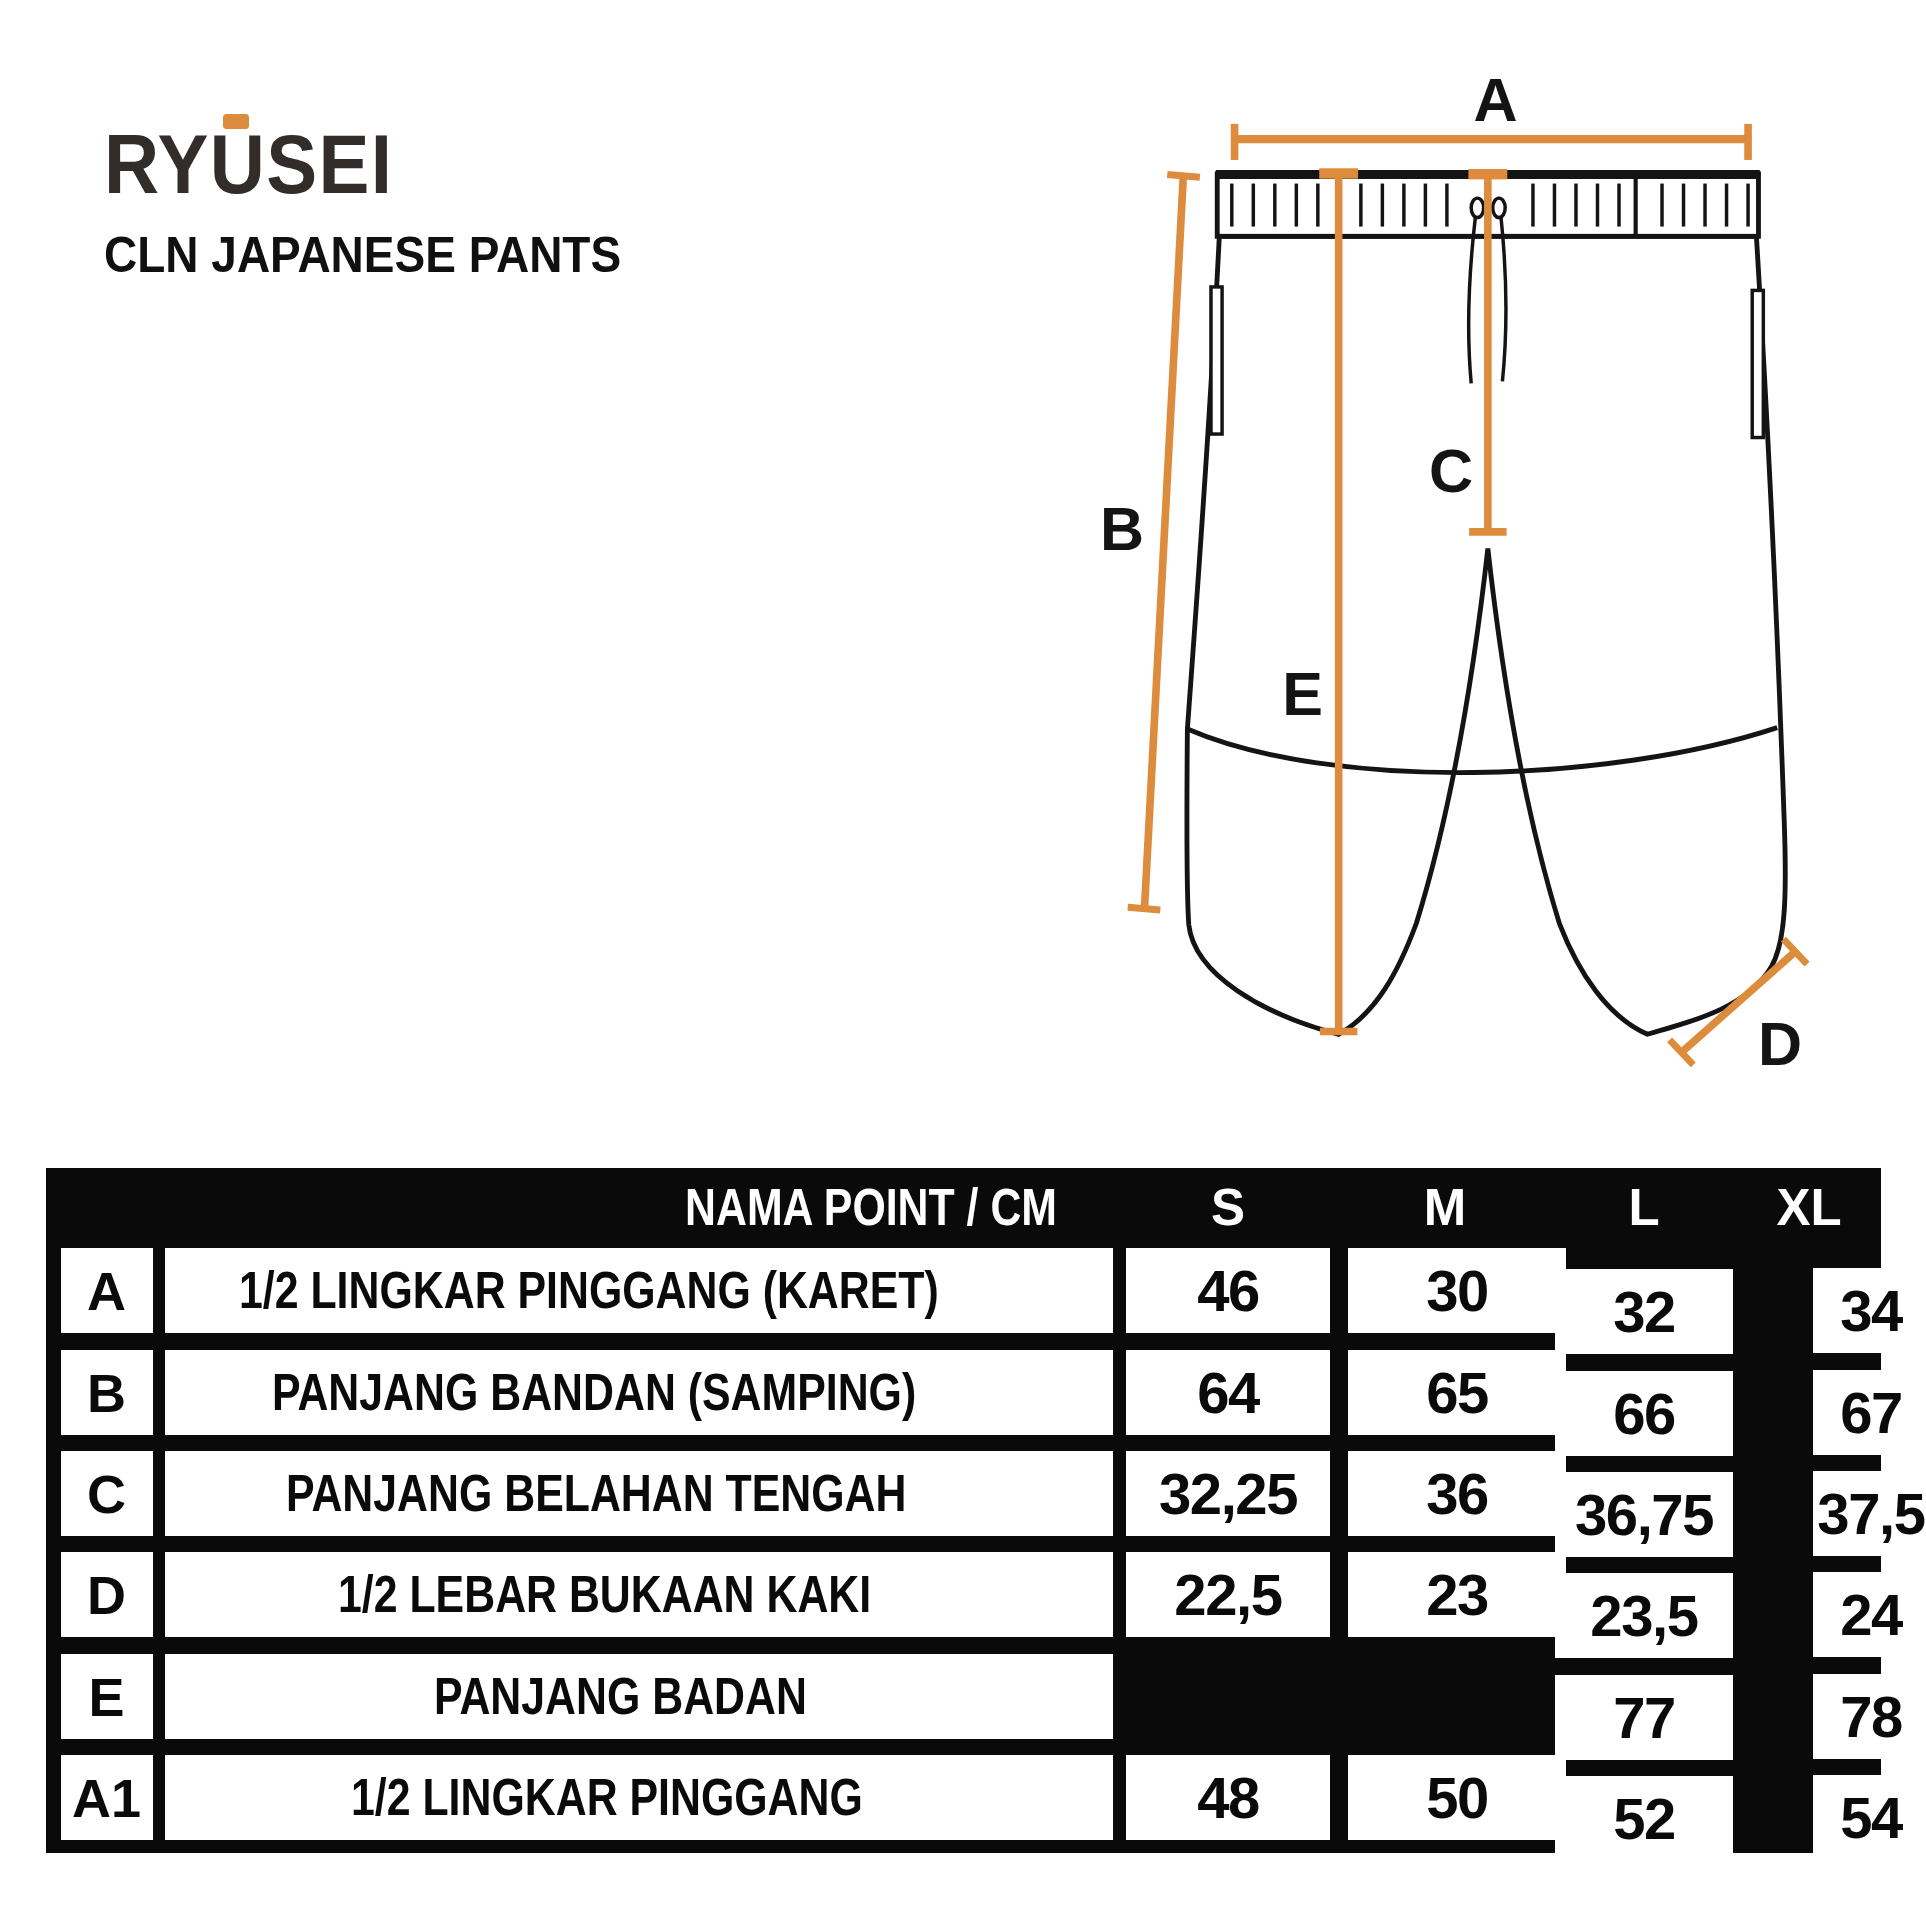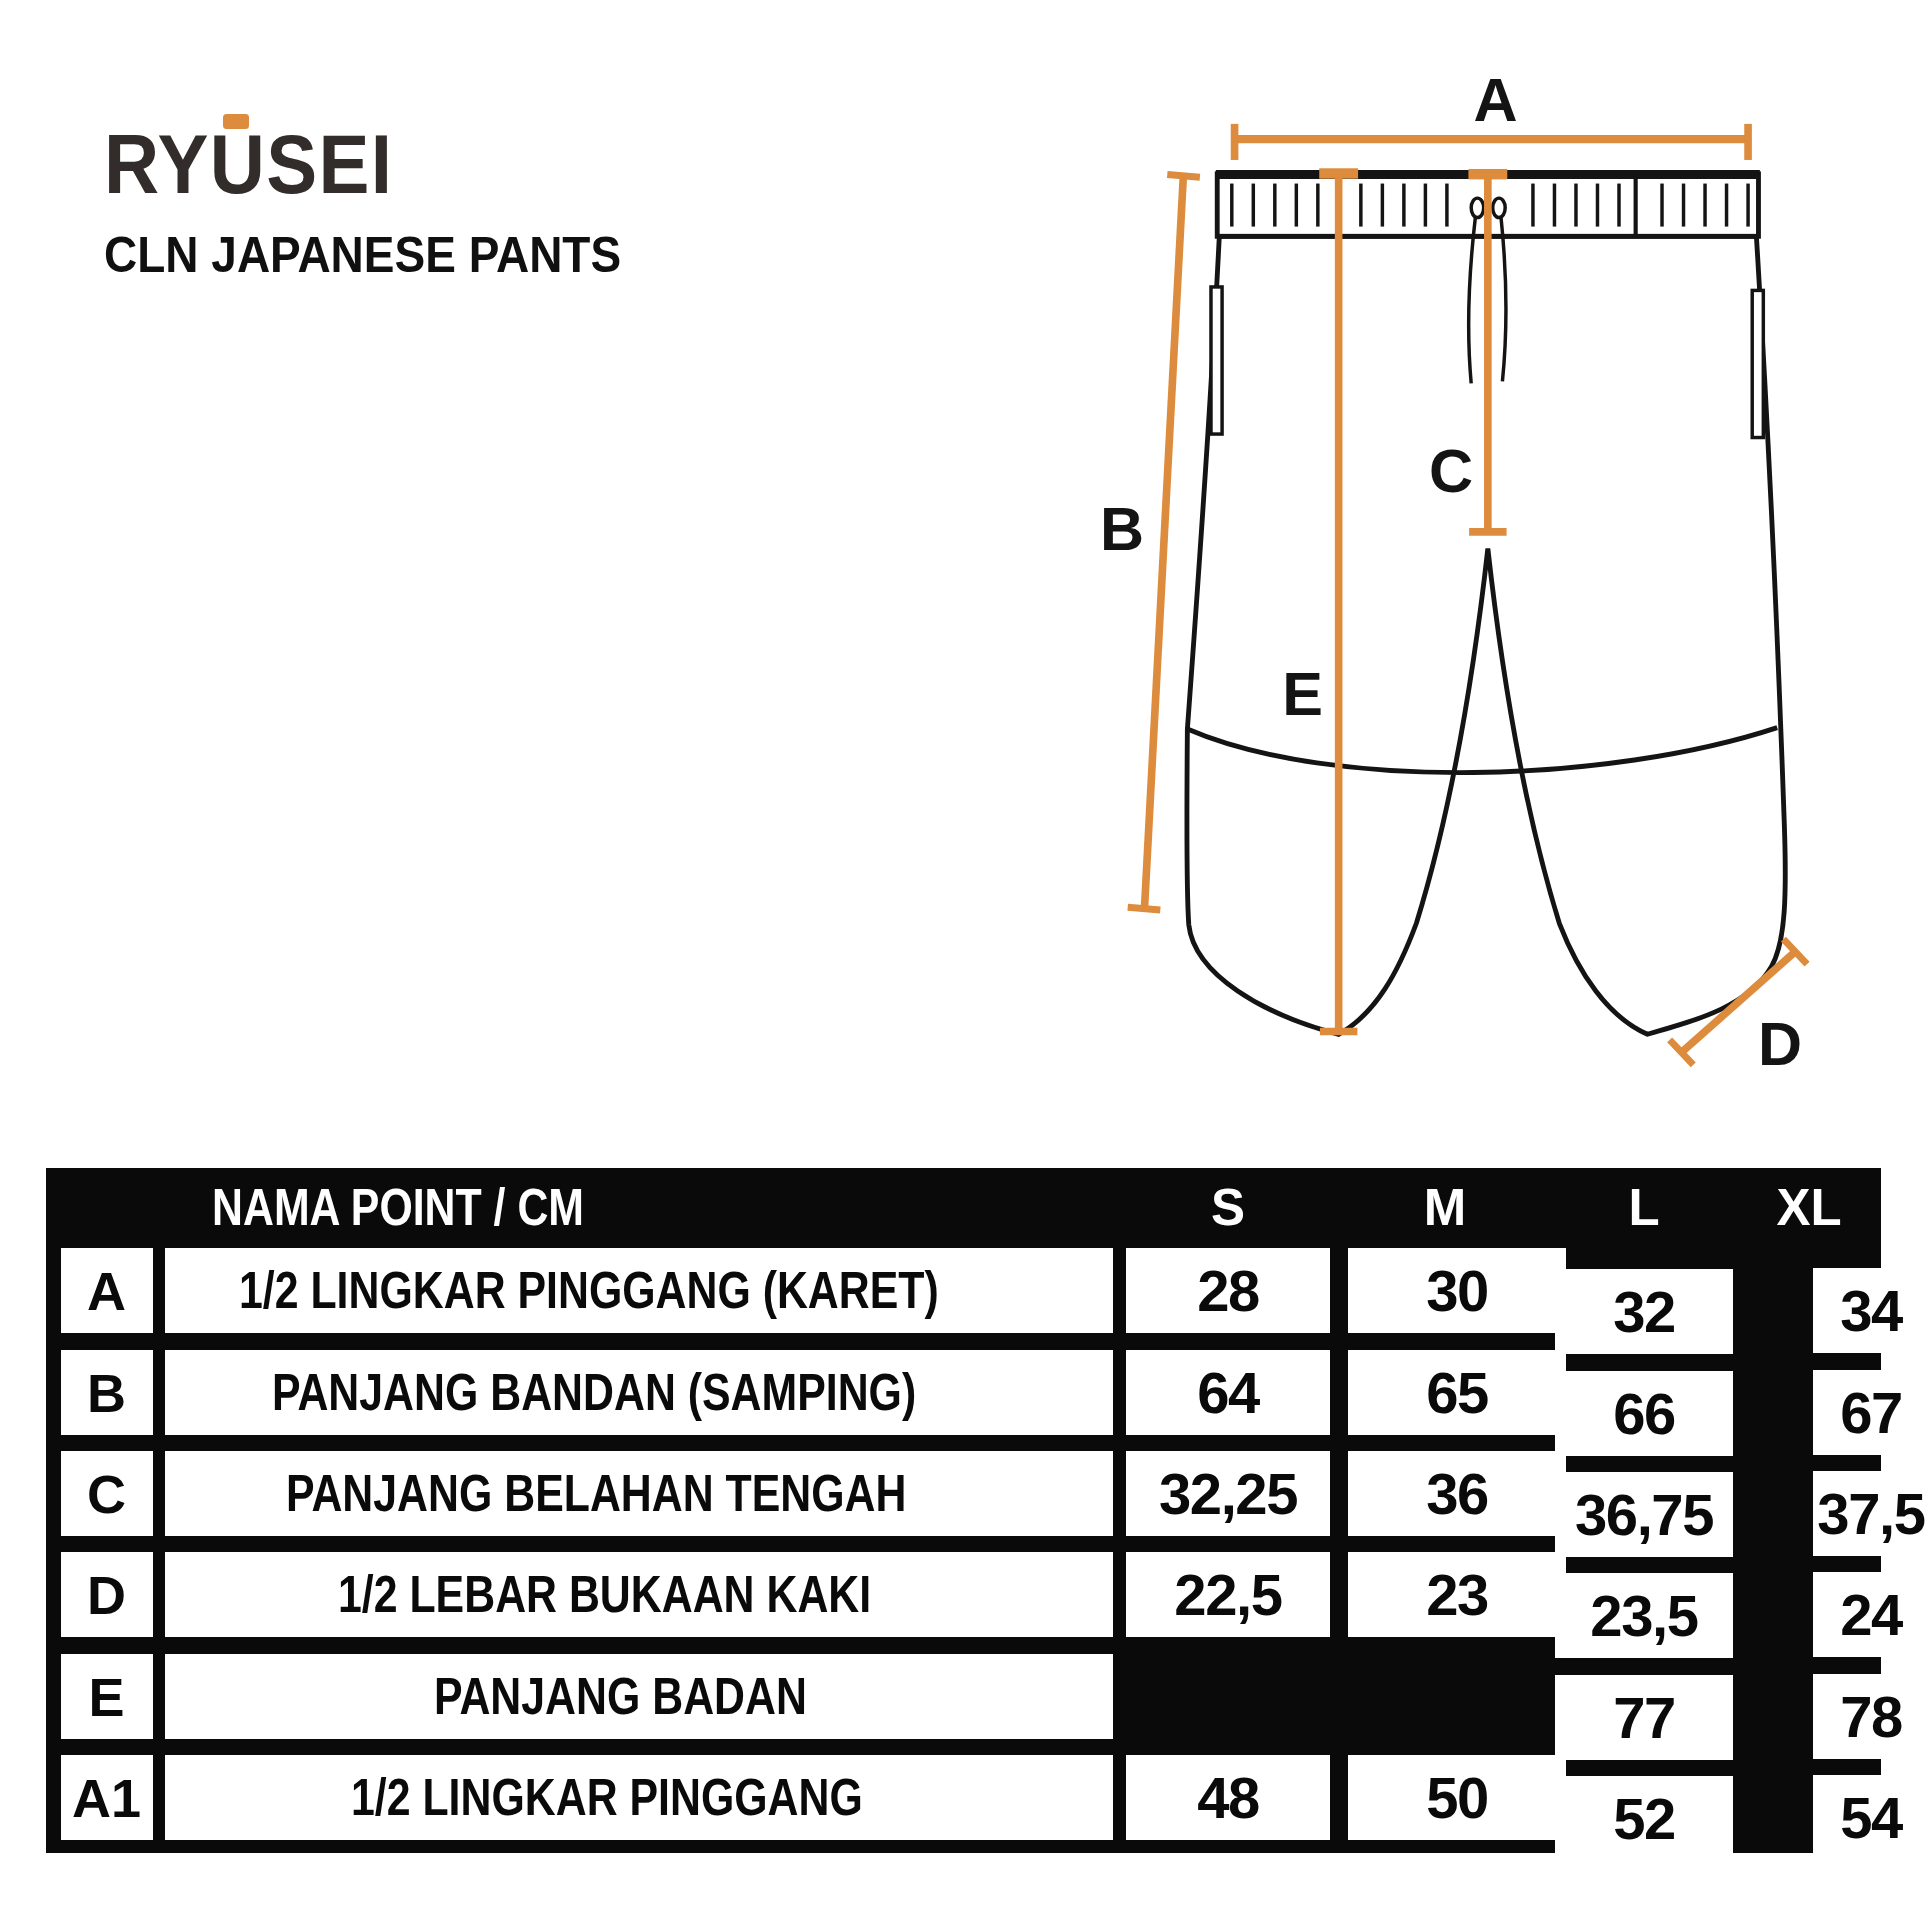--- a/index.html
+++ b/index.html
@@ -30,21 +30,21 @@
   .dlabel{
     fill:#141414;font-family:"Liberation Sans","DejaVu Sans",sans-serif;
     font-size:88px;font-weight:bold;text-anchor:middle;
   }
   
   .size-table{
     position:absolute;left:46px;top:1168px;width:1835px;height:685px;background:#0a0a0a;
   }
   .th{position:absolute;top:0;height:79px;display:flex;align-items:center;justify-content:center;
       color:#ffffff;font-size:51px;font-weight:bold;}
-  .th-name{left:166px;width:922px;justify-content:flex-start;}
+  .th-name{left:160px;width:922px;justify-content:flex-end;}
   .th-s{left:1080px;width:204px;}
   .th-m{left:1302px;width:194px;}
   .th-l{left:1509px;width:178px;}
   .th-xl{left:1699px;width:128px;}
   .cond{transform:scaleX(.84);transform-origin:left center;white-space:nowrap;display:inline-block;}
   .trow{position:absolute;left:0;width:100%;height:85px;}
   .r0{top:80px;} .r1{top:182px;} .r2{top:283px;} .r3{top:384px;} .r4{top:486px;} .r5{top:587px;}
   .cell{
     position:absolute;top:0;height:100%;background:#ffffff;color:#0a0a0a;
     display:flex;align-items:center;justify-content:center;
@@ -179,21 +179,21 @@
     </div>
 
     <div class="trow r0">
       <div class="cell c-code">
           <span>A</span>
         </div>
       <div class="cell c-name">
           <span class="cond">1/2 LINGKAR PINGGANG (KARET)</span>
         </div>
       <div class="cell c-s">
-          <span class="value">28</span>
+          <span class="value">46</span>
         </div>
       <div class="cell c-m">
           <span class="value">30</span>
         </div>
       <div class="cell c-l">
           <span class="value">32</span>
         </div>
       <div class="cell c-xl">
           <span class="value">34</span>
         </div>

